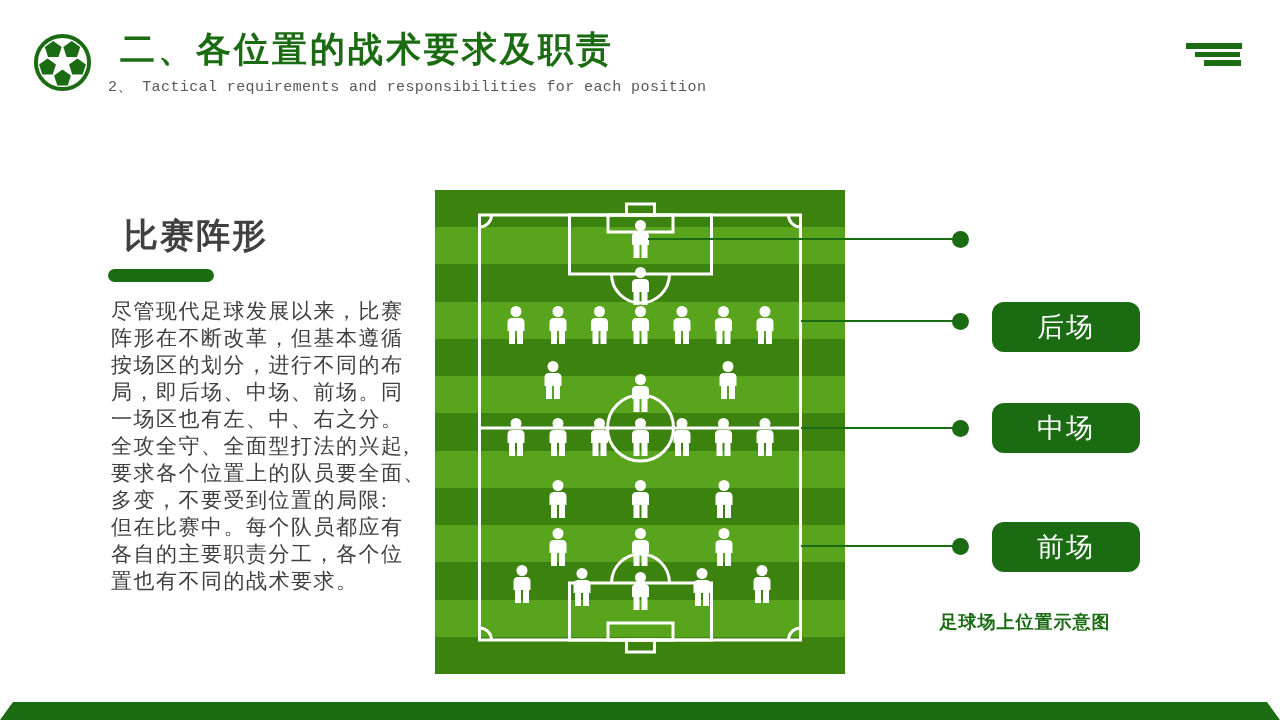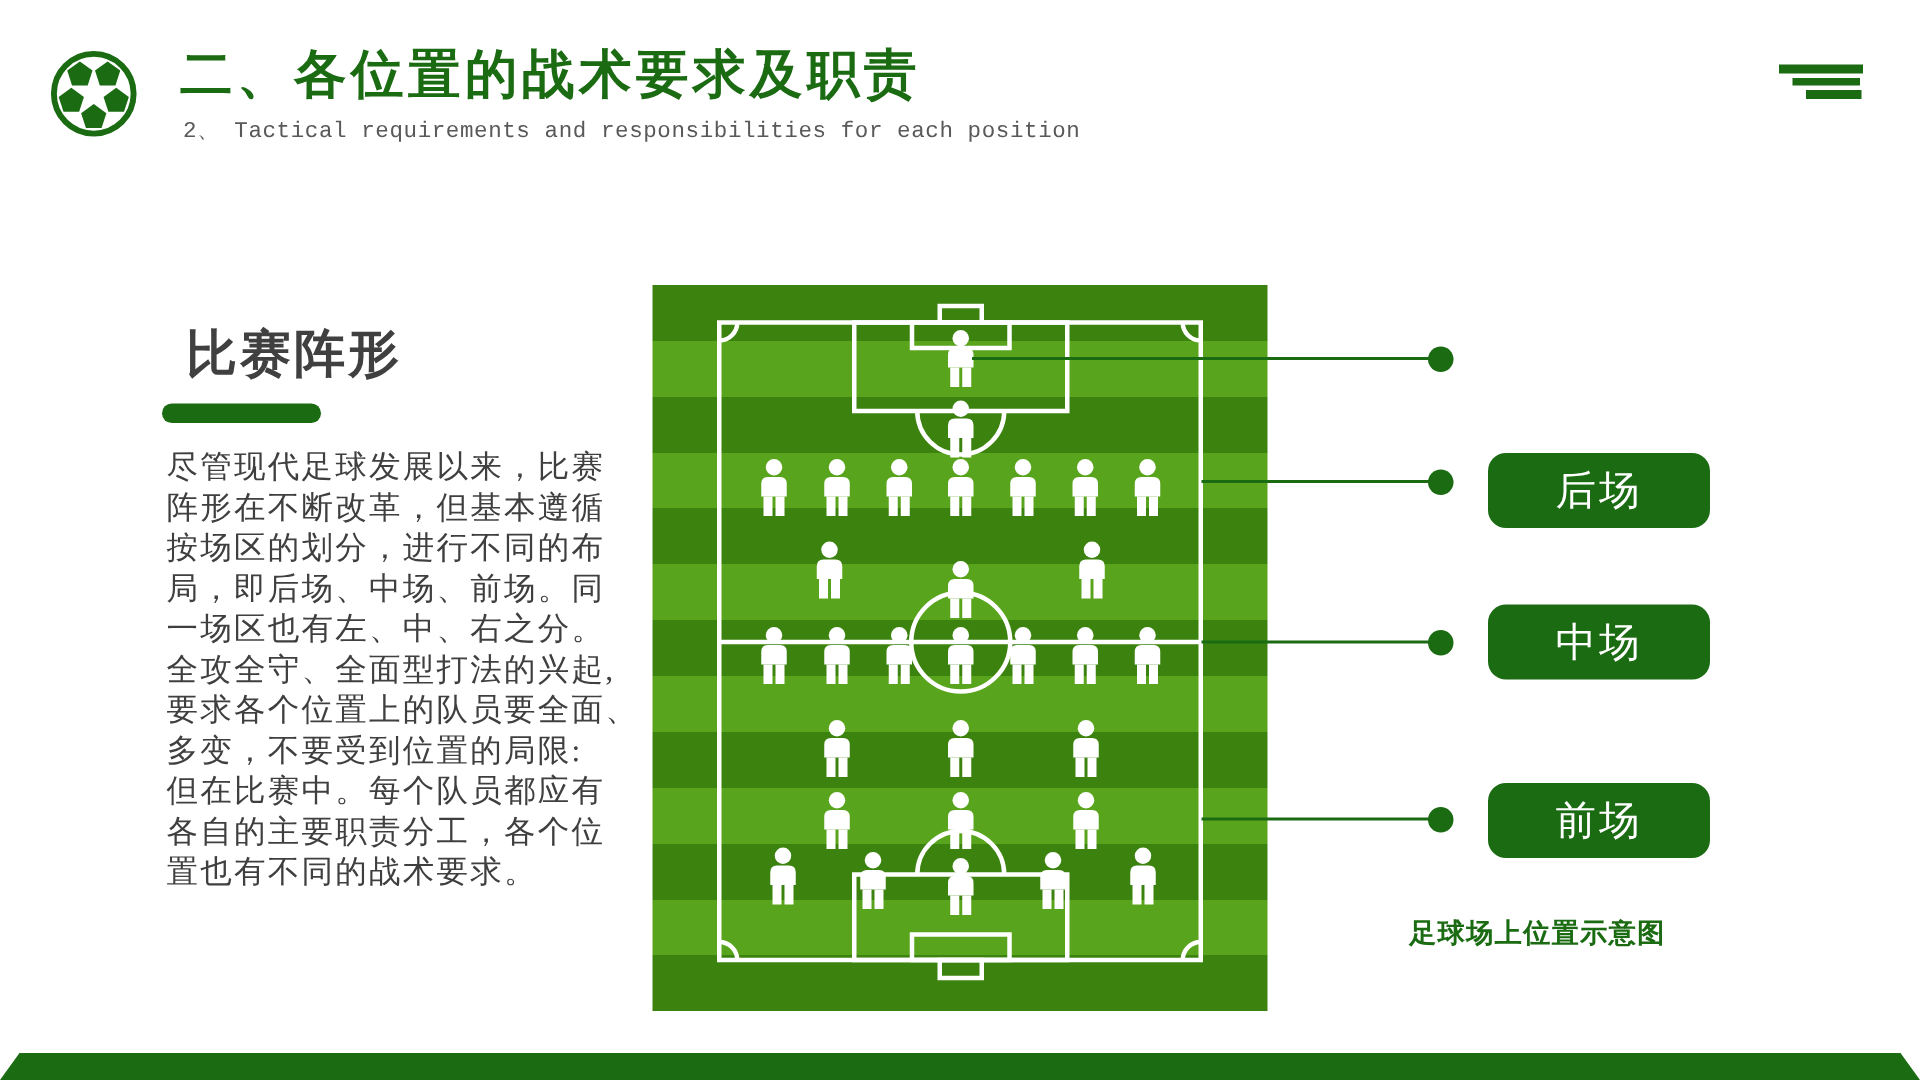--- a/index.html
+++ b/index.html
@@ -8,21 +8,21 @@
     overflow:hidden;font-family:"Liberation Sans",sans-serif;
   }
   
   .ball-logo{position:absolute;left:31px;top:31px;width:63px;height:63px;}
   .page-title{
     position:absolute;left:120px;top:26px;
     font-family:"DejaVu Sans",sans-serif;font-weight:bold;font-size:35px;
     color:#1a6b12;letter-spacing:3px;white-space:nowrap;
   }
   .page-subtitle{
-    position:absolute;left:122px;top:77px;
+    position:absolute;left:108px;top:77px;
     font-family:"Liberation Mono",monospace;font-size:15px;
     color:#595959;letter-spacing:0.4px;white-space:nowrap;
   }
   .menu{position:absolute;left:1186px;top:43px;width:56px;cursor:pointer;}
   .menu .bar{height:5.5px;background:#1a6b12;margin-bottom:3.2px;}
   .menu .bar.b1{width:56px;}
   .menu .bar.b2{width:45px;margin-left:9px;}
   .menu .bar.b3{width:37px;margin-left:18px;}
   
   .section-heading{

